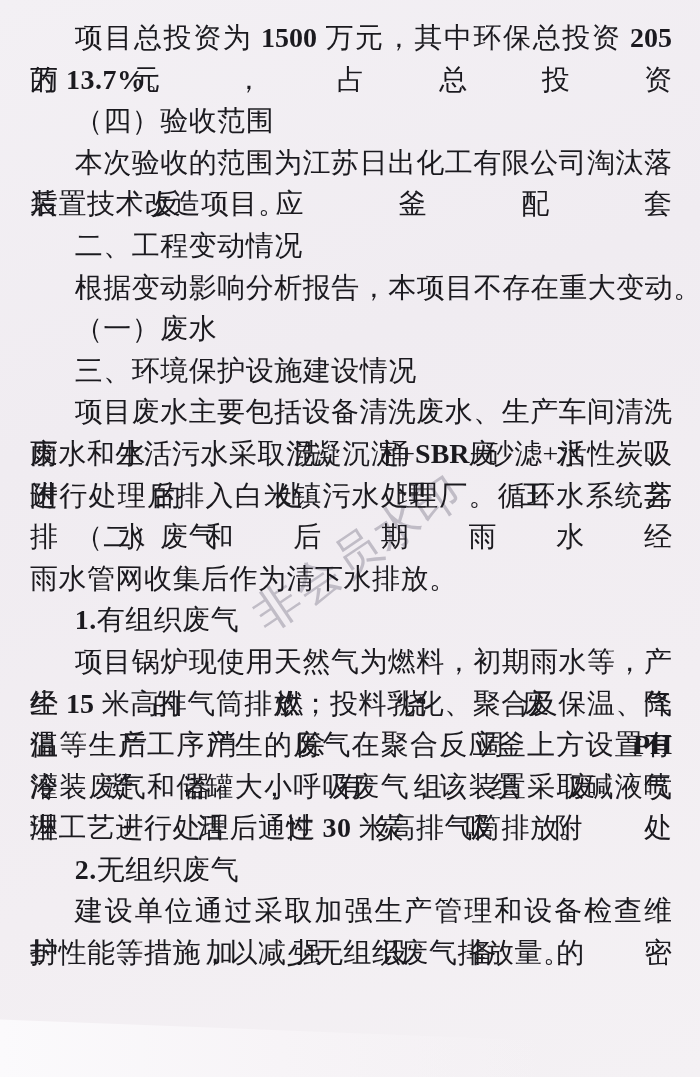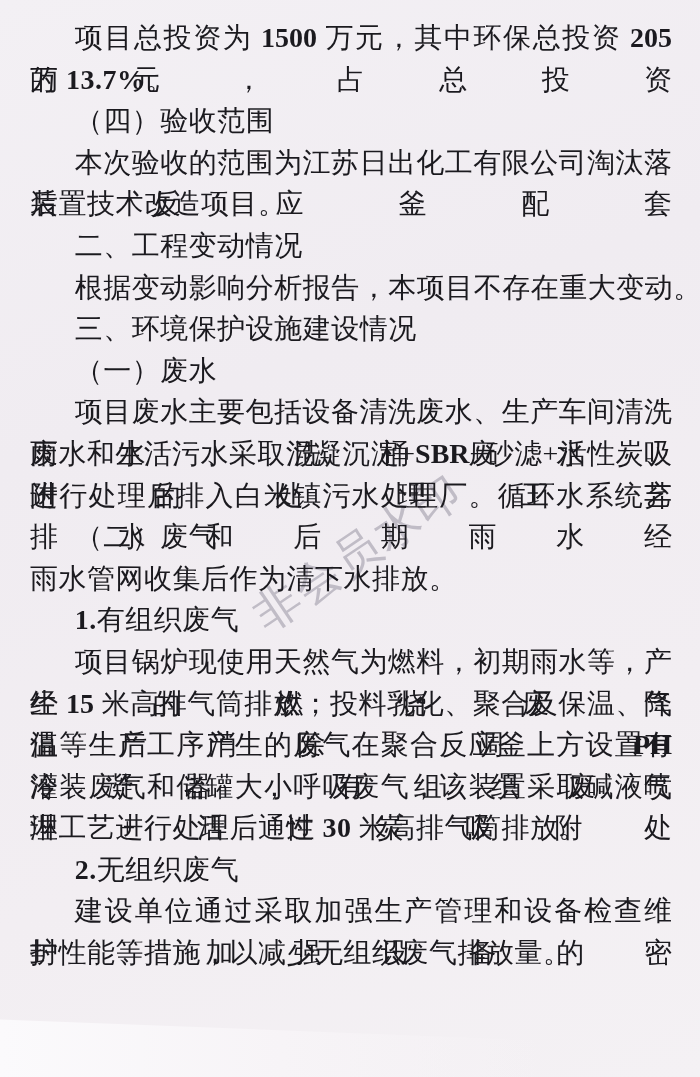--- a/index.html
+++ b/index.html
@@ -47,22 +47,22 @@
 <div class="paper" style="color: rgb(27, 26, 31);">
   <div class="watermark" style="color: rgb(181, 177, 188);">非会员水印</div>
   <div class="doc-body">
       <div class="line indent fill"><span>项目总投资为 </span><span class="b">1500</span><span> 万元，其中环保总投资 </span><span class="b">205</span><span> 万元，占总投资</span></div>
       <div class="line"><span>的 </span><span class="b">13.7%</span><span>。</span></div>
       <div class="line indent"><span>（四）验收范围</span></div>
       <div class="line indent fill"><span>本次验收的范围为江苏日出化工有限公司淘汰落后反应釜配套</span></div>
       <div class="line"><span>装置技术改造项目。</span></div>
       <div class="line indent"><span>二、工程变动情况</span></div>
       <div class="line indent"><span>根据变动影响分析报告，本项目不存在重大变动。</span></div>
+      <div class="line indent"><span>（一）废水</span></div>
       <div class="line indent"><span>三、环境保护设施建设情况</span></div>
-      <div class="line indent"><span>（一）废水</span></div>
       <div class="line indent fill"><span>项目废水主要包括设备清洗废水、生产车间清洗废水、洗桶废水、</span></div>
       <div class="line fill"><span>雨水和生活污水采取混凝沉淀+</span><span class="b">SBR</span><span>+砂滤+活性炭吸附的处理工艺</span></div>
       <div class="line fill"><span>进行处理后排入白米镇污水处理厂。循环水系统弃排水和后期雨水经</span></div>
       <div class="line indent"><span>（二）废气</span></div>
       <div class="line"><span>雨水管网收集后作为清下水排放。</span></div>
       <div class="line indent"><span class="b">1.</span><span>有组织废气</span></div>
       <div class="line indent fill"><span>项目锅炉现使用天然气为燃料，初期雨水等，产生的燃烧废气</span></div>
       <div class="line fill"><span>经 </span><span class="b">15</span><span> 米高排气筒排放；投料乳化、聚合及保温、降温后消除、调 </span><span class="b">PH</span></div>
       <div class="line fill"><span>值等生产工序产生的废气在聚合反应釜上方设置有冷凝器，有组织废气</span></div>
       <div class="line fill"><span>灌装废气和储罐大小呼吸废气，该装置采取碱液喷淋+活性炭吸附处</span></div>

